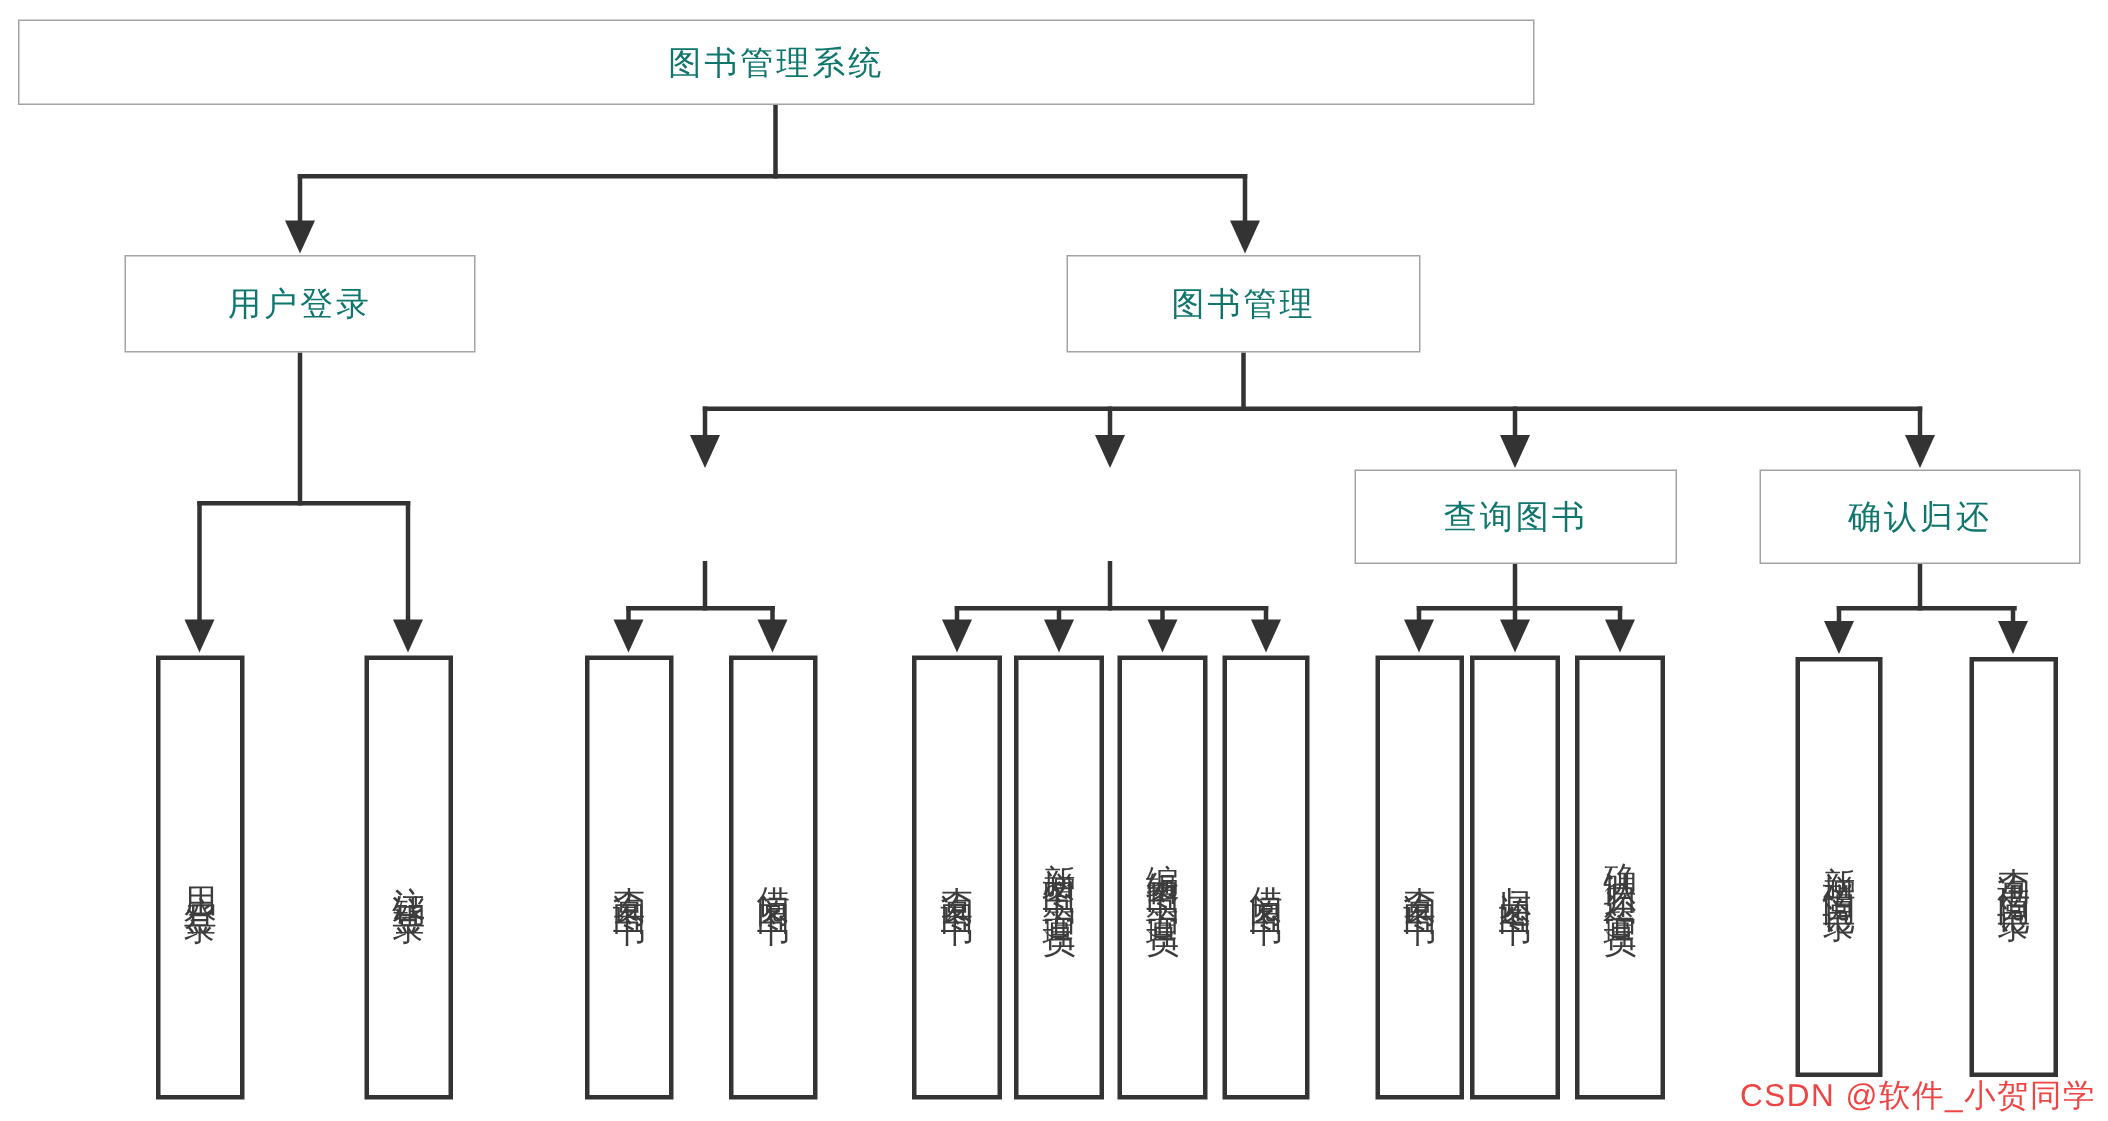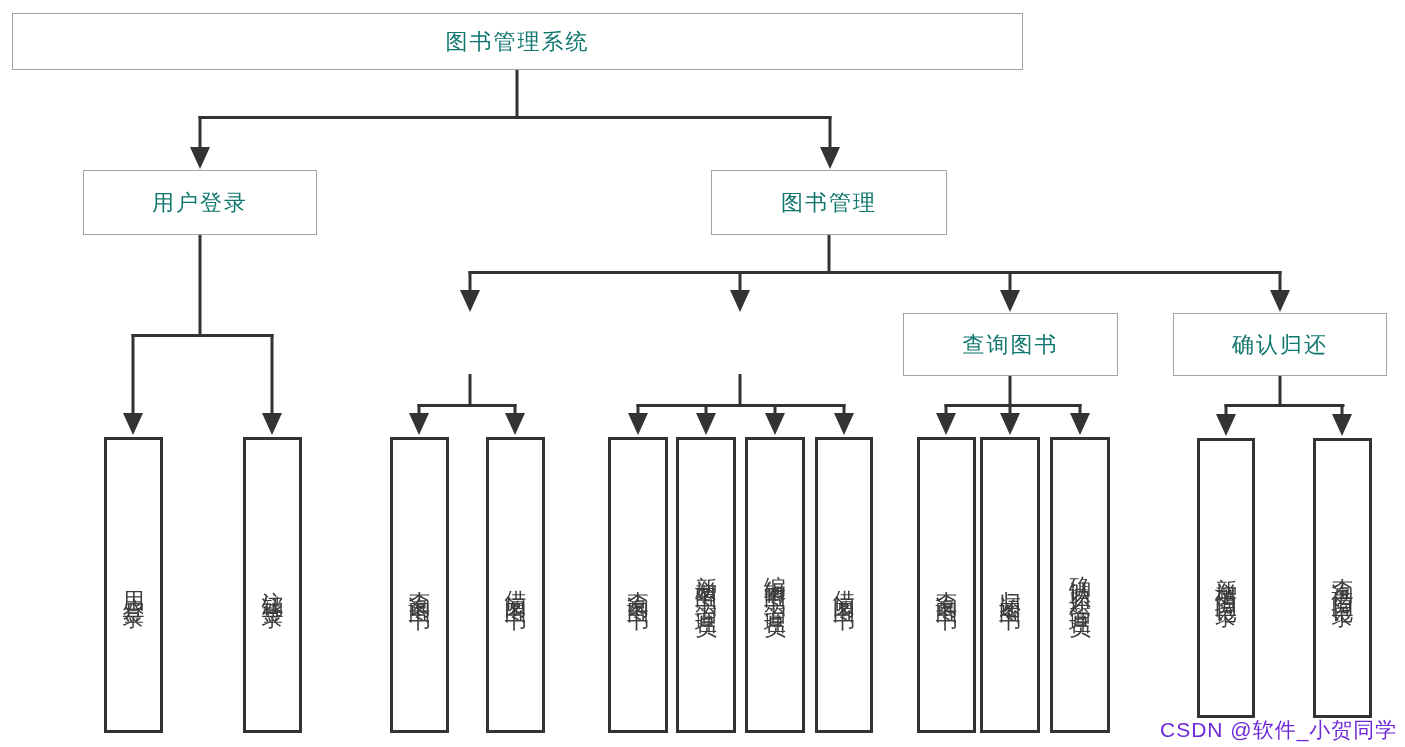--- a/index.html
+++ b/index.html
@@ -44,21 +44,21 @@
     letter-spacing: 6px;
     color: #3c3c3c;
     z-index: 2;
     text-align: center;
   }
   .watermark {
     position: absolute;
     left: 1160px;
     top: 716px;
     font-size: 21px;
-    color: #6d28d9;
+    color: #ef4444;
     letter-spacing: 1px;
     white-space: nowrap;
     z-index: 5;
     text-shadow: 0 0 2px #ffffff;
   }
 </style>
 </head>
 <body>
 
 <div id="canvas">

